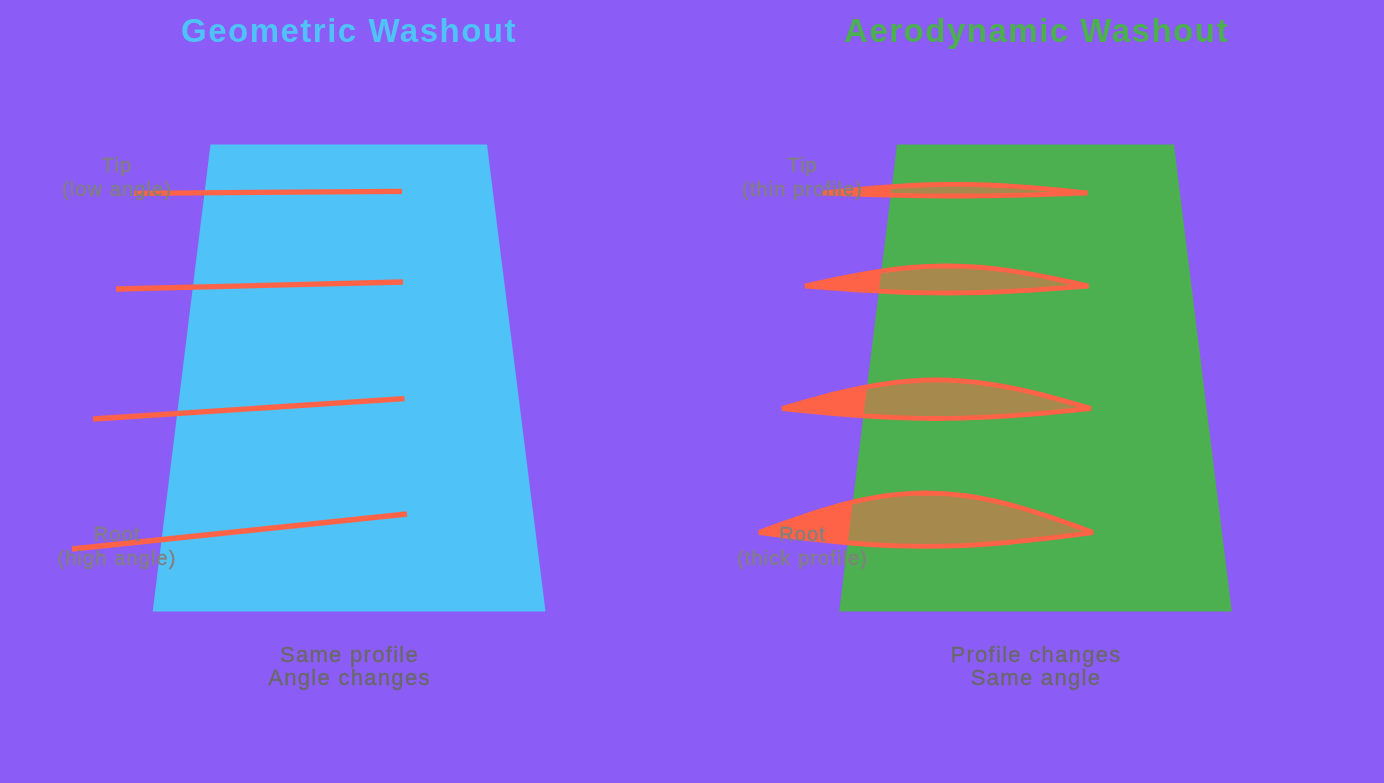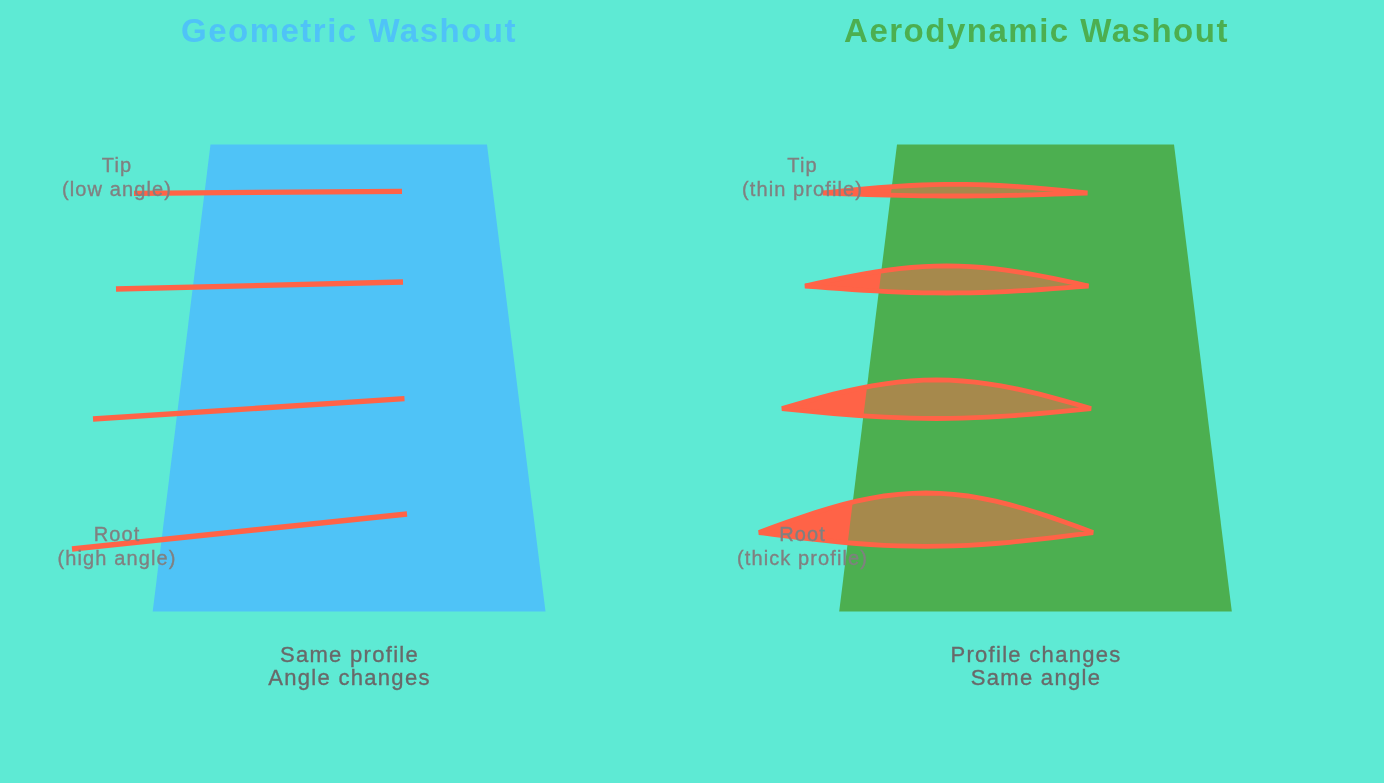--- a/index.html
+++ b/index.html
@@ -1,15 +1,15 @@
 <!DOCTYPE html>
 <html><head><meta charset="utf-8">
 <style>
 html,body{margin:0;padding:0;background:#fff;}
-#c{position:relative;width:1384px;height:783px;background:#5eead4;overflow:hidden;}
+#c{position:relative;width:1384px;height:783px;background:#8b5cf6;overflow:hidden;}
 text{font-family:"Liberation Sans",sans-serif;}
 .title{font-size:33px;font-weight:bold;text-anchor:middle;letter-spacing:1.5px;}
 .lab{font-size:20px;fill:#808080;text-anchor:middle;letter-spacing:1.1px;stroke:#808080;stroke-width:0.35px;}
 .cap{font-size:22px;fill:#696969;text-anchor:middle;letter-spacing:1.3px;stroke:#696969;stroke-width:0.35px;}
 </style></head><body>
 <div id="c">
 <svg width="1384" height="783" viewBox="0 0 1384 783">
 <g fill="#ff6347">
 <path d="M823.0,193.0 L834.0,191.9 L845.0,190.7 L856.1,189.7 L867.1,188.7 L878.1,187.7 L889.1,186.8 L900.1,186.1 L911.2,185.5 L922.2,185.0 L933.2,184.6 L944.2,184.4 L955.2,184.3 L966.3,184.4 L977.3,184.6 L988.3,185.0 L999.3,185.5 L1010.4,186.1 L1021.4,186.8 L1032.4,187.7 L1043.4,188.7 L1054.4,189.7 L1065.5,190.7 L1076.5,191.9 L1087.5,193.0 L1076.5,193.4 L1065.5,193.8 L1054.4,194.2 L1043.4,194.5 L1032.4,194.9 L1021.4,195.2 L1010.4,195.4 L999.3,195.6 L988.3,195.8 L977.3,195.9 L966.3,196.0 L955.2,196.0 L944.2,196.0 L933.2,195.9 L922.2,195.8 L911.2,195.6 L900.1,195.4 L889.1,195.2 L878.1,194.9 L867.1,194.5 L856.1,194.2 L845.0,193.8 L834.0,193.4 L823.0,193.0 Z"></path>
 <path d="M805.0,286.0 L816.8,283.4 L828.6,280.8 L840.4,278.3 L852.2,276.0 L864.1,273.8 L875.9,271.9 L887.7,270.1 L899.5,268.7 L911.3,267.5 L923.1,266.7 L934.9,266.2 L946.8,266.0 L958.6,266.2 L970.4,266.7 L982.2,267.5 L994.0,268.7 L1005.8,270.1 L1017.6,271.9 L1029.4,273.8 L1041.2,276.0 L1053.1,278.3 L1064.9,280.8 L1076.7,283.4 L1088.5,286.0 L1076.7,286.9 L1064.9,287.8 L1053.1,288.7 L1041.2,289.5 L1029.4,290.3 L1017.6,290.9 L1005.8,291.6 L994.0,292.1 L982.2,292.5 L970.4,292.8 L958.6,292.9 L946.8,293.0 L934.9,292.9 L923.1,292.8 L911.3,292.5 L899.5,292.1 L887.7,291.6 L875.9,290.9 L864.1,290.3 L852.2,289.5 L840.4,288.7 L828.6,287.8 L816.8,286.9 L805.0,286.0 Z"></path>

